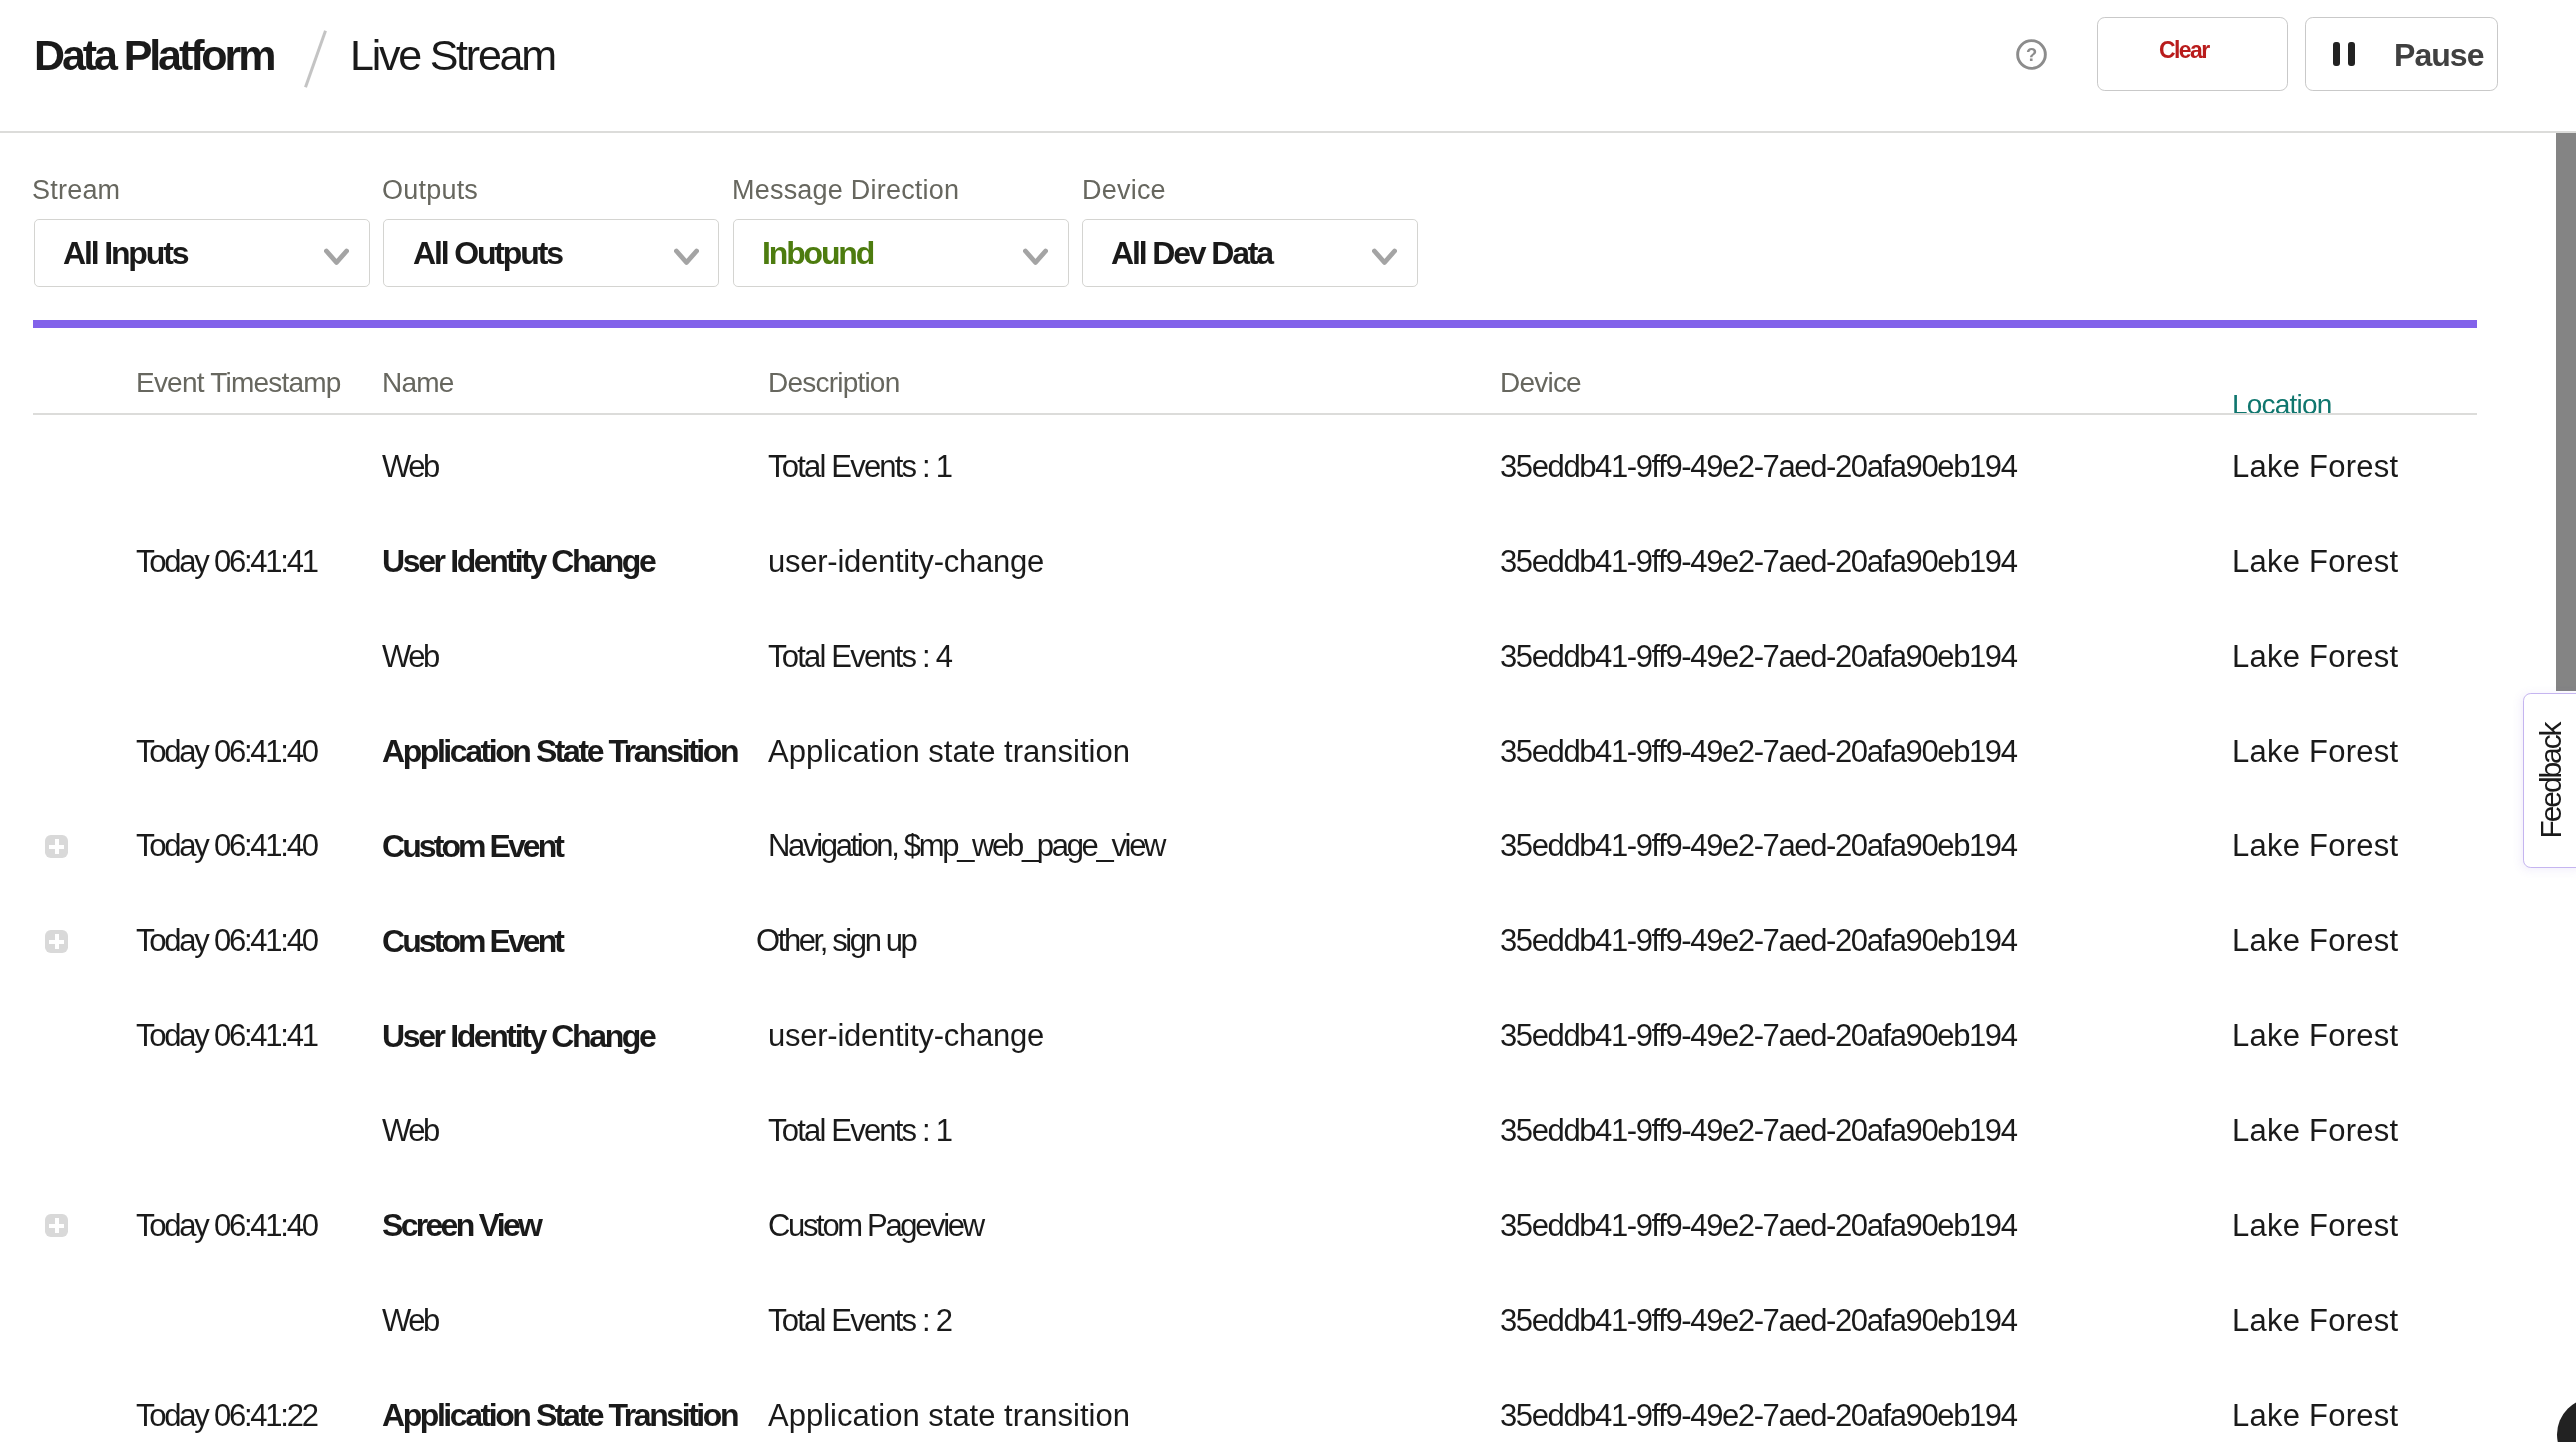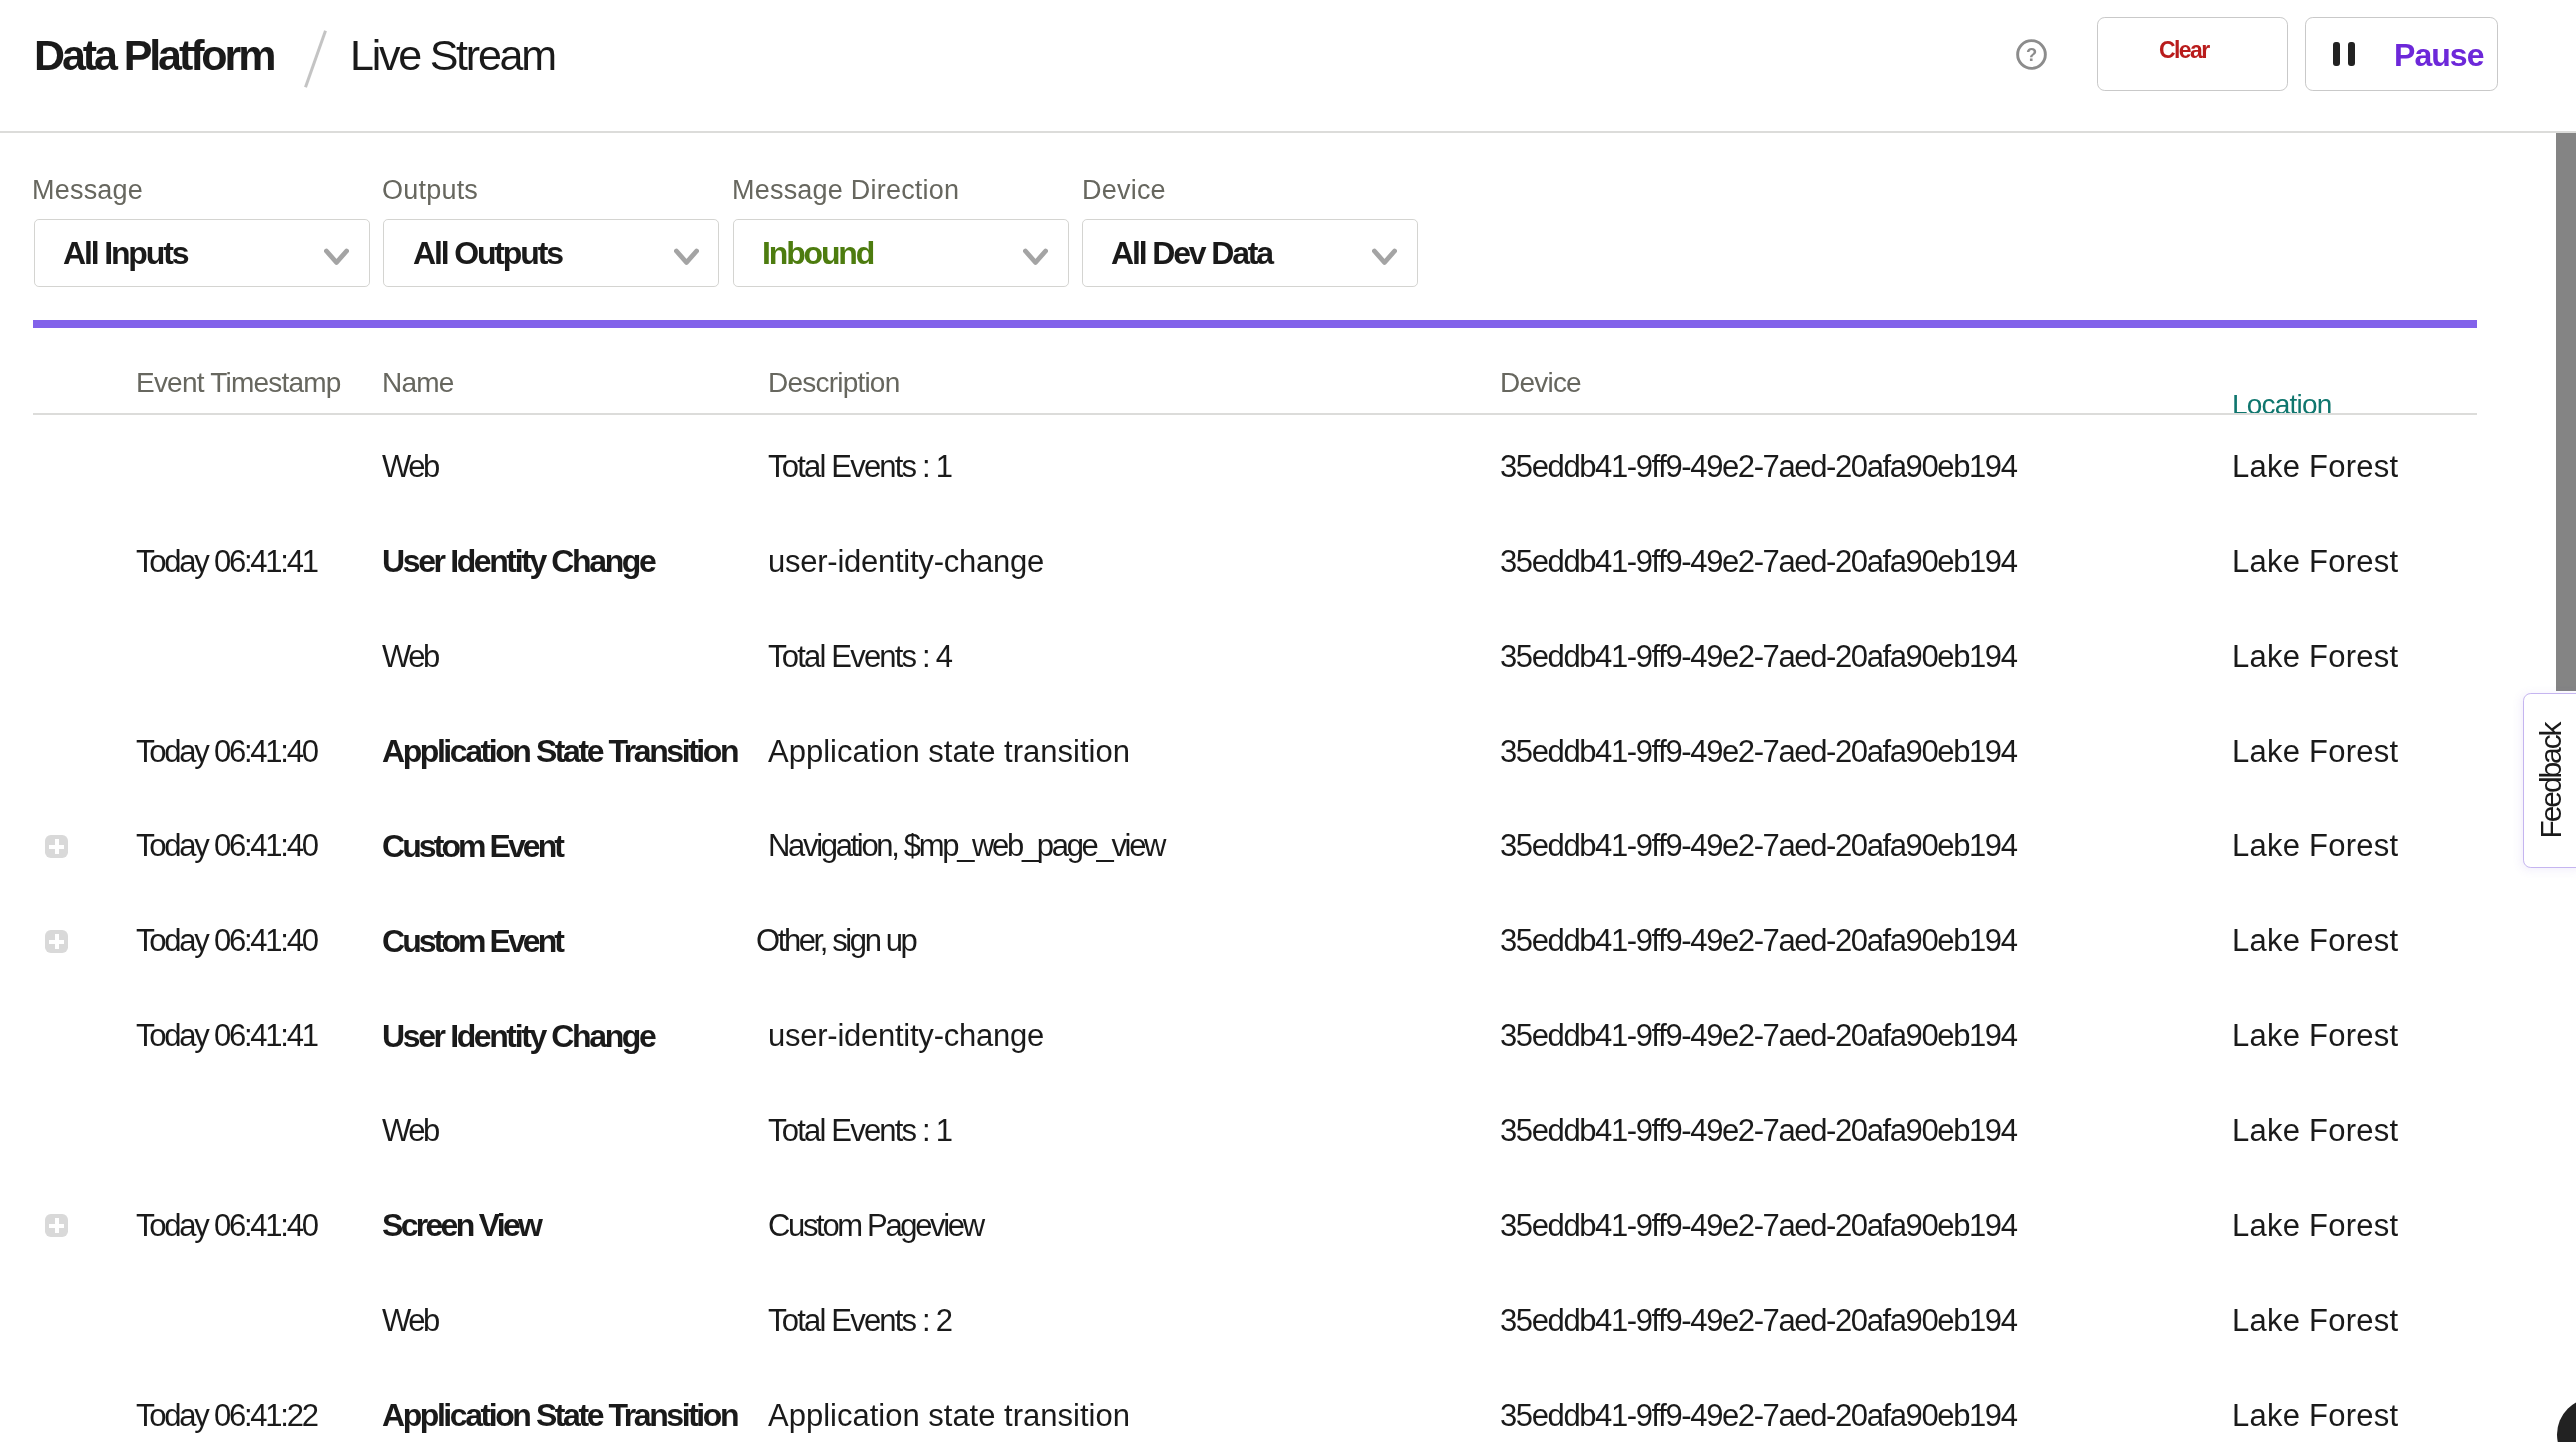--- a/index.html
+++ b/index.html
@@ -17,22 +17,22 @@
 <div class="t" style="left:350px;top:34px;font-size:43px;font-weight:400;color:#1a1a1a;letter-spacing:-0.052em;">Live Stream</div>
 <svg style="position:absolute;left:2016px;top:39px;" width="31" height="31" viewBox="0 0 32 32">
     <circle cx="16" cy="16" r="14.3" fill="none" stroke="#8c8c8c" stroke-width="3"></circle>
     <text x="16" y="22.5" font-family="Liberation Sans" font-size="19" font-weight="700" fill="#8c8c8c" text-anchor="middle">?</text>
   </svg>
 <div class="btn" style="left:2097px;top:16.5px;width:191px;height:74px;"></div>
 <div class="t" style="left:2159px;top:39px;font-size:23px;font-weight:700;color:#b91c1c;letter-spacing:-0.07em;">Clear</div>
 <div class="btn" style="left:2305px;top:16.5px;width:193px;height:74px;"></div>
 <div style="position:absolute;left:2333px;top:42px;width:6.8px;height:24px;background:#222;border-radius:2.9px;"></div>
 <div style="position:absolute;left:2348px;top:42px;width:6.8px;height:24px;background:#222;border-radius:2.9px;"></div>
-<div class="t" style="left:2394px;top:39px;font-size:32px;font-weight:700;color:#6d28d9;letter-spacing:-0.03em;">Pause</div>
-<div class="t" style="left:32px;top:177px;font-size:27px;font-weight:400;color:#67675f;letter-spacing:0.008em;">Message</div>
+<div class="t" style="left:2394px;top:39px;font-size:32px;font-weight:700;color:#404040;letter-spacing:-0.03em;">Pause</div>
+<div class="t" style="left:32px;top:177px;font-size:27px;font-weight:400;color:#67675f;letter-spacing:0.008em;">Stream</div>
 <div class="t" style="left:382px;top:177px;font-size:27px;font-weight:400;color:#67675f;letter-spacing:0.008em;">Outputs</div>
 <div class="t" style="left:732px;top:177px;font-size:27px;font-weight:400;color:#67675f;letter-spacing:0.008em;">Message Direction</div>
 <div class="t" style="left:1082px;top:177px;font-size:27px;font-weight:400;color:#67675f;letter-spacing:0.008em;">Device</div>
 <div class="box" style="left:34px;top:219px;width:336px;height:68px;"></div>
 <div class="t" style="left:63px;top:237px;font-size:32px;font-weight:700;color:#1a1a1a;letter-spacing:-0.067em;">All Inputs</div>
 <svg class="chev" style="left:324px;top:248px;" viewBox="0 0 26 18">
     <path d="M2.5 3 L13 15 L23.5 3" fill="none" stroke="#a4a4a4" stroke-width="5" stroke-linecap="round" stroke-linejoin="round"></path>
   </svg>
 <div class="box" style="left:383px;top:219px;width:336px;height:68px;"></div>
 <div class="t" style="left:413px;top:237px;font-size:32px;font-weight:700;color:#1a1a1a;letter-spacing:-0.067em;">All Outputs</div>

